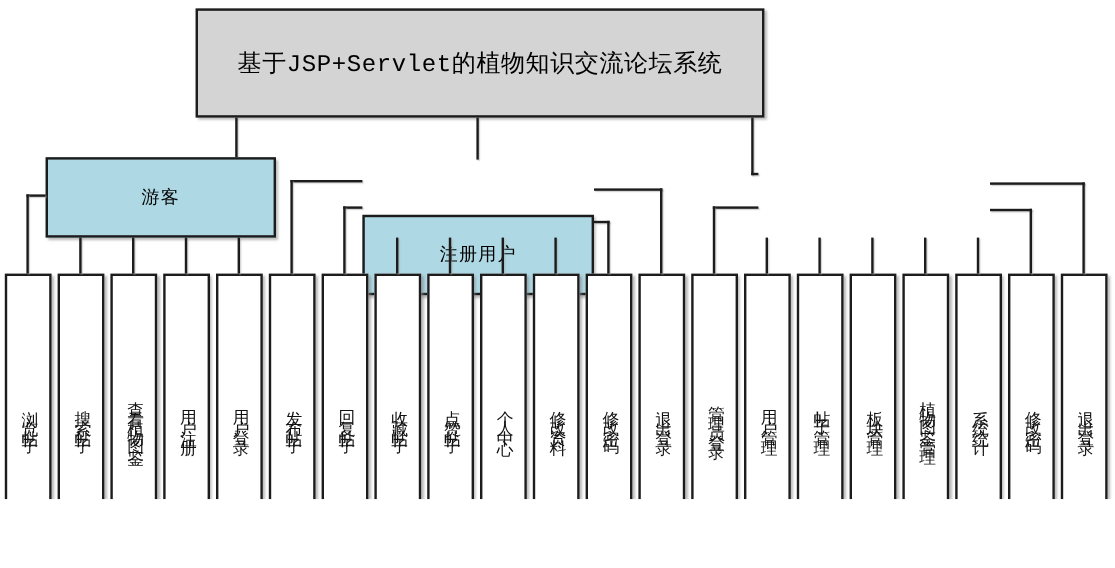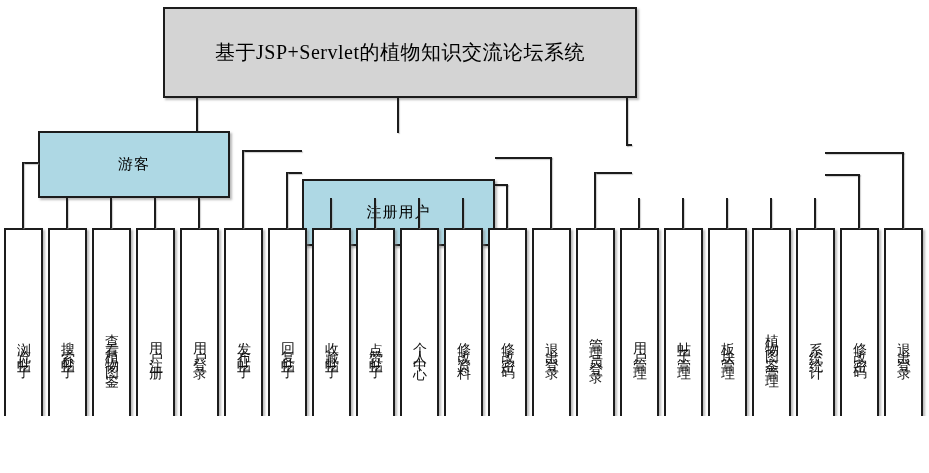--- a/index.html
+++ b/index.html
@@ -1,18 +1,18 @@
 <!DOCTYPE html>
 <html style="--root-fill: #d4d4d4; --branch-fill: #aed8e4; --leaf-fill: #ffffff; --line: #1c1c1c; --strip-fill: #336e8e;"><head>
 <meta charset="utf-8">
 <style>
   html,body{margin:0;padding:0;background:#ffffff;}
   #canvas{
     position:relative;width:929px;height:416px;overflow:hidden;background:#fff;
-    font-family:Liberation Serif, serif;color:#000;
+    font-family:Liberation Mono, monospace;color:#000;
   }
   .box{
     position:absolute;box-sizing:border-box;
     border:2px solid var(--line,#1c1c1c);
     display:flex;align-items:center;justify-content:center;
     box-shadow:2px 2px 2px rgba(130,130,130,0.55);
   }
   .root{background:var(--root-fill,#d4d4d4);}
   .root .root-title{font-size:20px;letter-spacing:0.5px;white-space:nowrap;}
   .branch{background:var(--branch-fill,#aed8e4);}

